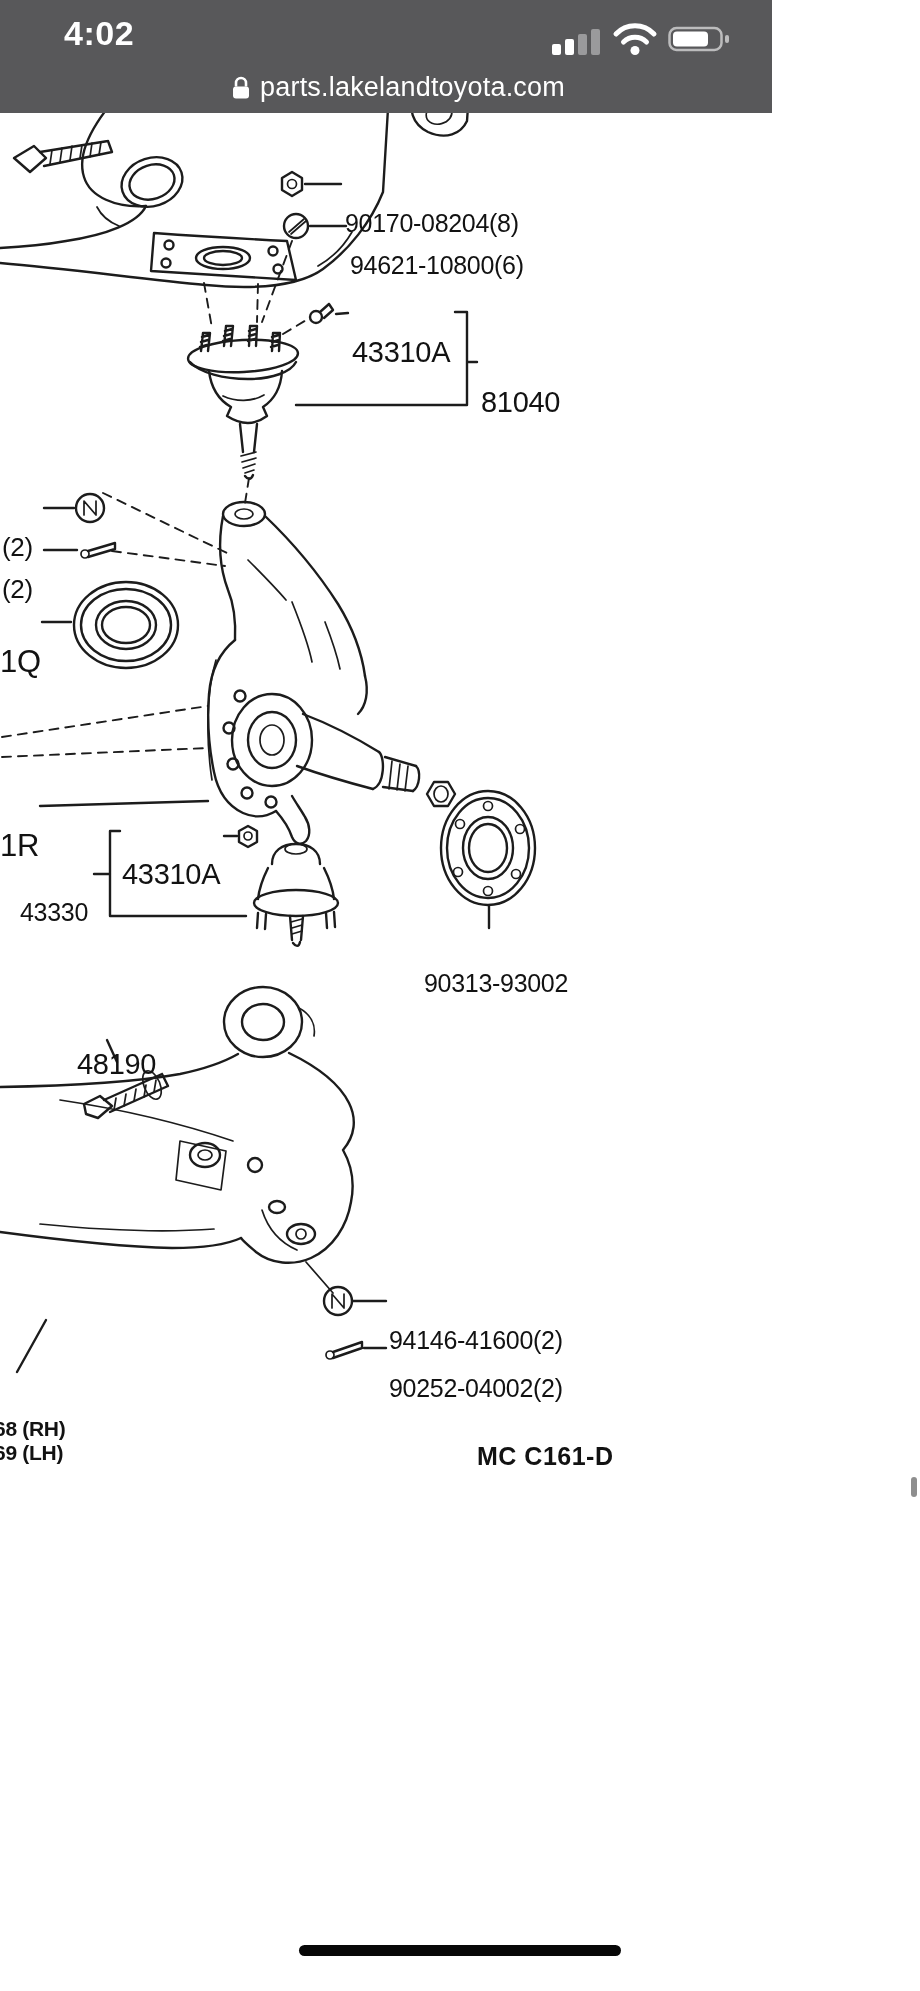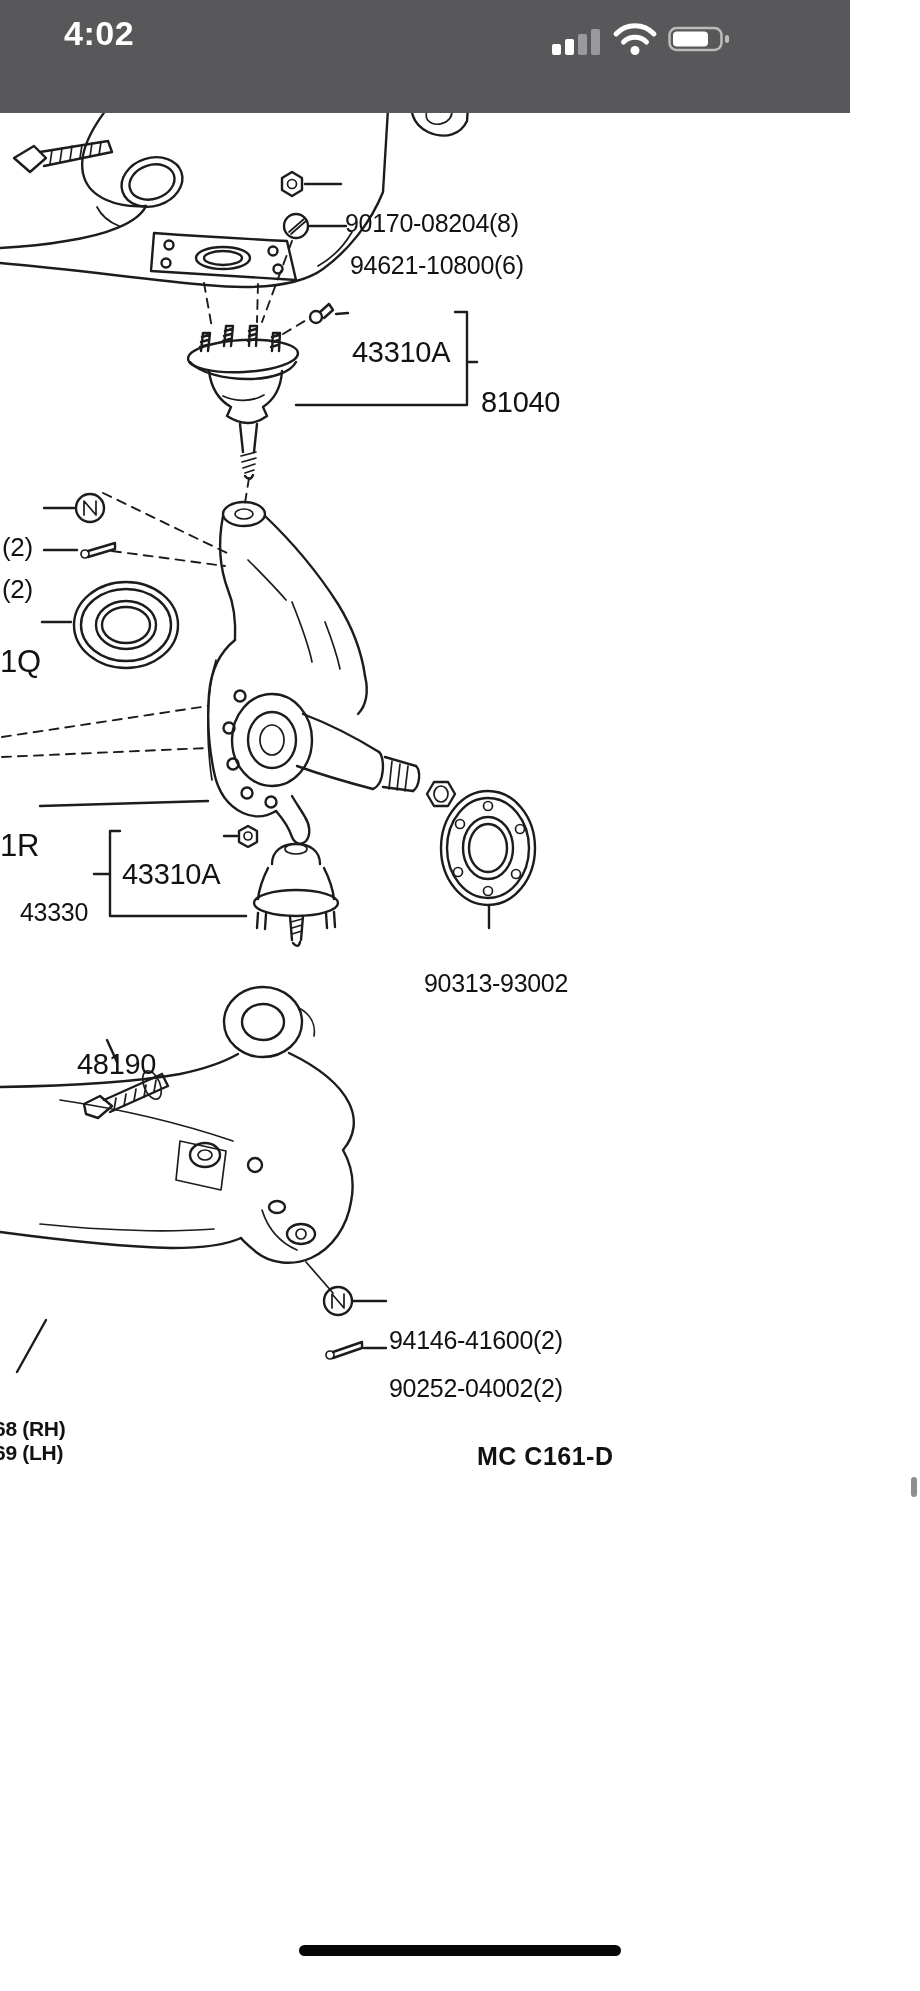--- a/index.html
+++ b/index.html
@@ -3,21 +3,21 @@
 <meta charset="utf-8">
 <style>
   * { margin:0; padding:0; box-sizing:border-box; }
   html,body { background:#ffffff; }
   .screen {
     position:relative; width:920px; height:1991px; overflow:hidden;
     background:#ffffff; font-family:"Liberation Sans", sans-serif;
   }
   
   .chrome {
-    position:absolute; top:0; left:0; width:850px; height:113px;
+    position:absolute; top:0; left:0; width:772px; height:113px;
     background:#58585a; z-index:10;
   }
   .time {
     position:absolute; left:64px; top:14px; color:#ffffff;
     font-size:34px; font-weight:700; letter-spacing:0.5px;
   }
   .status-icons {
     position:absolute; left:552px; top:22px; height:34px;
     display:flex; align-items:flex-end; gap:10px;
   }
@@ -288,18 +288,25 @@
         <path d="M11.5 20 A16.5 16.5 0 0 1 34.5 20" stroke="#ffffff" stroke-width="5" fill="none" stroke-linecap="round"></path>
         <circle cx="23" cy="28.5" r="4.5" fill="#ffffff"></circle>
       </svg>
       <svg width="64" height="34" viewBox="0 0 64 34">
         <rect x="1.5" y="6" width="52" height="22" rx="7" stroke="rgba(255,255,255,0.6)" stroke-width="2.5" fill="none"></rect>
         <rect x="5" y="9.5" width="35" height="15" rx="4" fill="#ffffff"></rect>
         <rect x="57" y="13" width="4" height="8" rx="2" fill="rgba(255,255,255,0.6)"></rect>
       </svg>
     </div>
 
+    <div class="url-center">
+      <svg width="20" height="26" viewBox="0 0 20 26">
+        <path d="M5 12 V8.5 a5 5 0 0 1 10 0 V12" stroke="#ffffff" stroke-width="2.6" fill="none"></path>
+        <rect x="2" y="12" width="16" height="12" rx="3" fill="#ffffff"></rect>
+      </svg>
+      <span class="url-text">parts.lakelandtoyota.com</span>
+    </div>
   </header>
 
   <div class="scroll-thumb"></div>
   <div class="home-indicator"></div>
 
 </div>
 
 </body></html>

